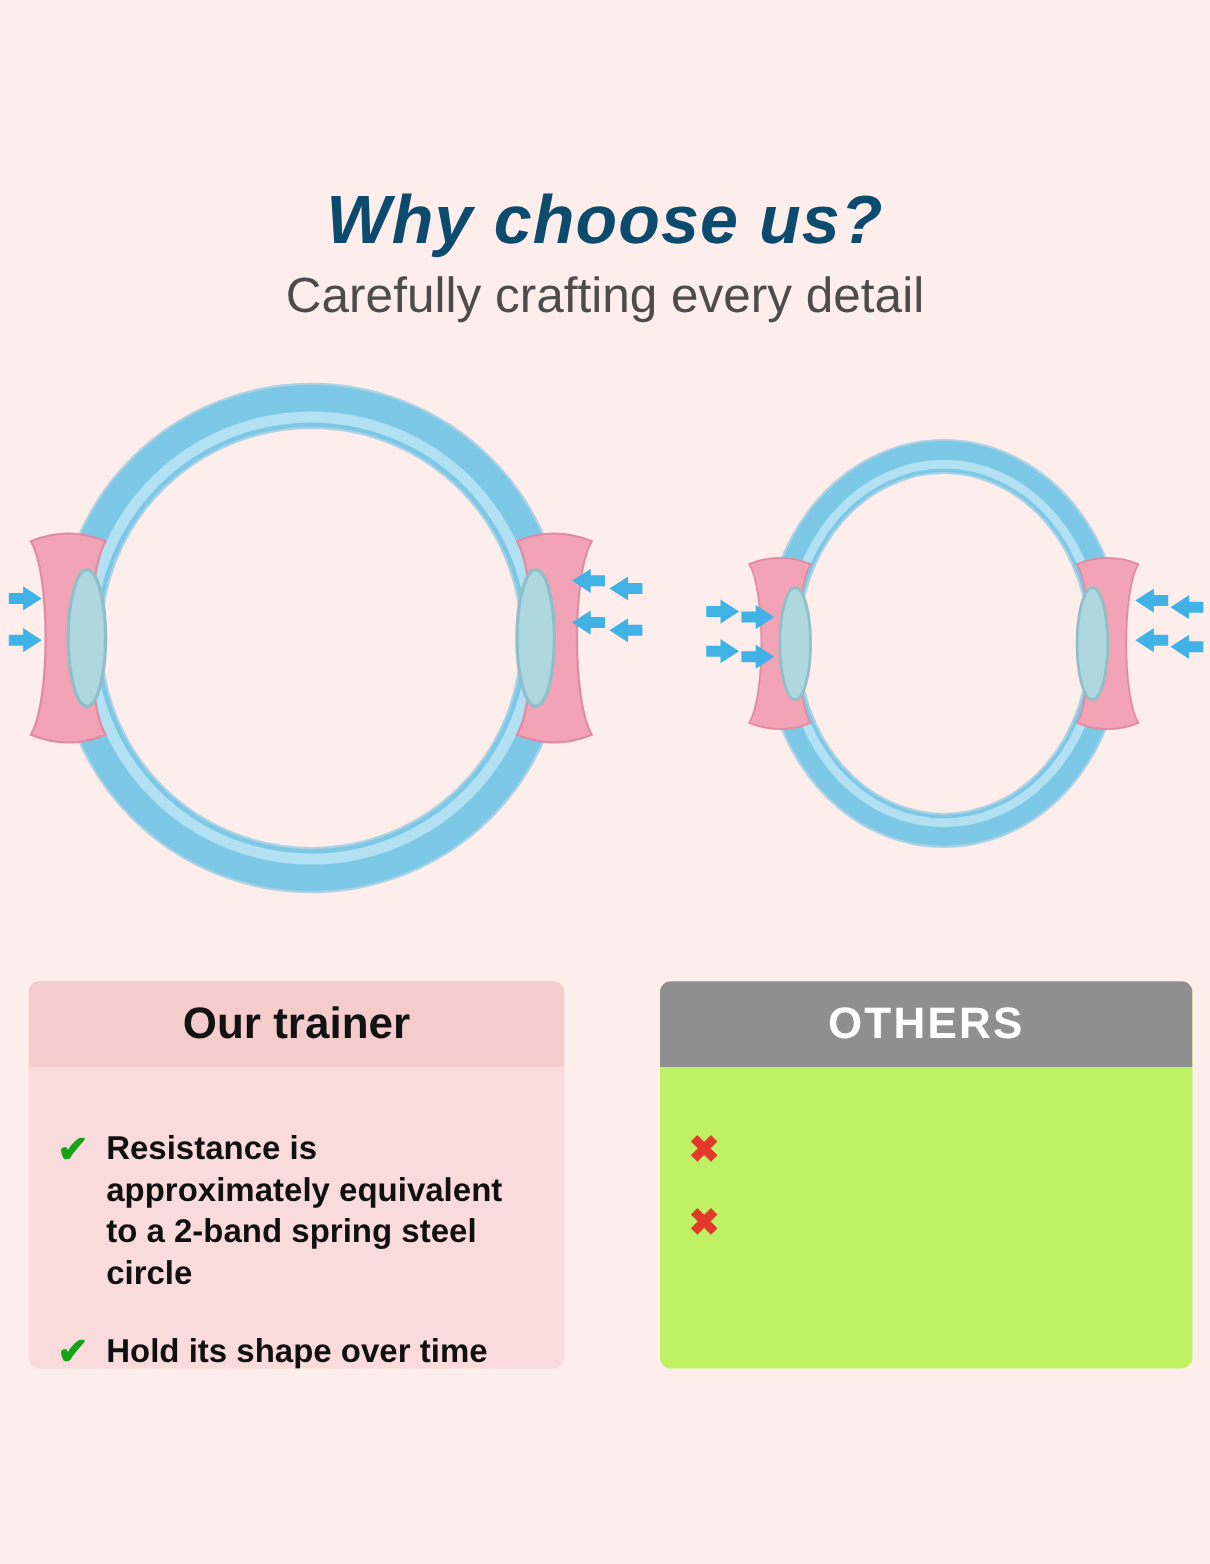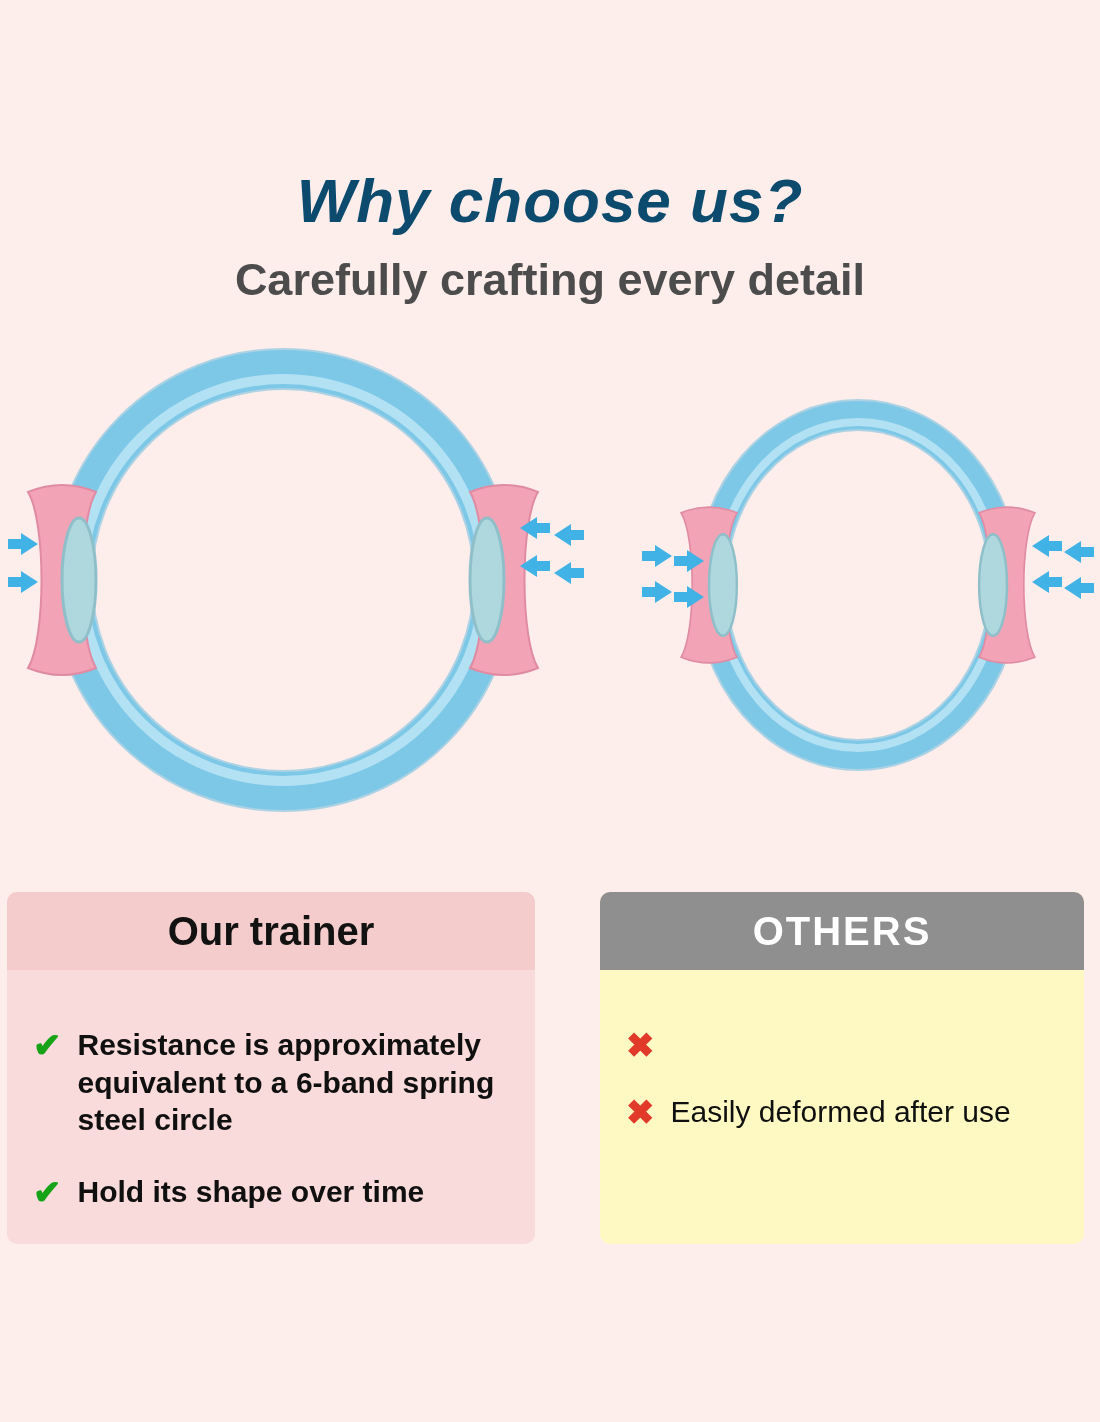--- a/index.html
+++ b/index.html
@@ -19,49 +19,49 @@
     margin:0;
     text-align:center;
     font-size:62px;
     font-weight:800;
     font-style:italic;
     color:#0c4a6e;
     letter-spacing:1px;
   }
   .subtitle{
     position:absolute;
-    top:254px;
+    top:243px;
     left:0;
     width:100%;
     text-align:center;
     font-size:45px;
-    font-weight:700;
+    font-weight:400;
     color:#4c4c4c;
   }
   .rings{
     position:absolute;
     top:330px;
     left:0;
   }
   .panel{
     position:absolute;
     top:892px;
     height:352px;
     border-radius:10px;
     overflow:hidden;
   }
   .panel-ours{
-    left:7px;
-    width:528px;
+    left:26px;
+    width:487px;
     background:#f8dbda;
   }
   .panel-others{
     left:600px;
     width:484px;
-    background:#fef9c3;
+    background:#bef264;
     text-align:right;
   }
   .panel-header{
     height:78px;
     display:flex;
     align-items:center;
     justify-content:center;
     font-size:40px;
     font-weight:700;
   }
@@ -170,37 +170,36 @@
     </g>
   </svg>
 
   <div class="panel panel-ours">
     <div class="panel-header">
       <span>Our trainer</span>
     </div>
     <div class="panel-body">
       <div class="bullet">
         <span class="bullet-icon check">✔</span>
-        <span class="bullet-text">Resistance is approximately equivalent to a 6-band spring steel circle</span>
+        <span class="bullet-text">Resistance is approximately equivalent to a 2-band spring steel circle</span>
       </div>
       <div class="bullet">
         <span class="bullet-icon check">✔</span>
         <span class="bullet-text">Hold its shape over time</span>
       </div>
     </div>
   </div>
 
   <div class="panel panel-others">
     <div class="panel-header">
       <span>OTHERS</span>
     </div>
     <div class="panel-body">
       <div class="bullet">
         <span class="bullet-icon cross">✖</span>
       </div>
       <div class="bullet">
         <span class="bullet-icon cross">✖</span>
-        <span class="bullet-text">Easily deformed after use</span>
       </div>
     </div>
   </div>
 
 </div>
 
 </body></html>

